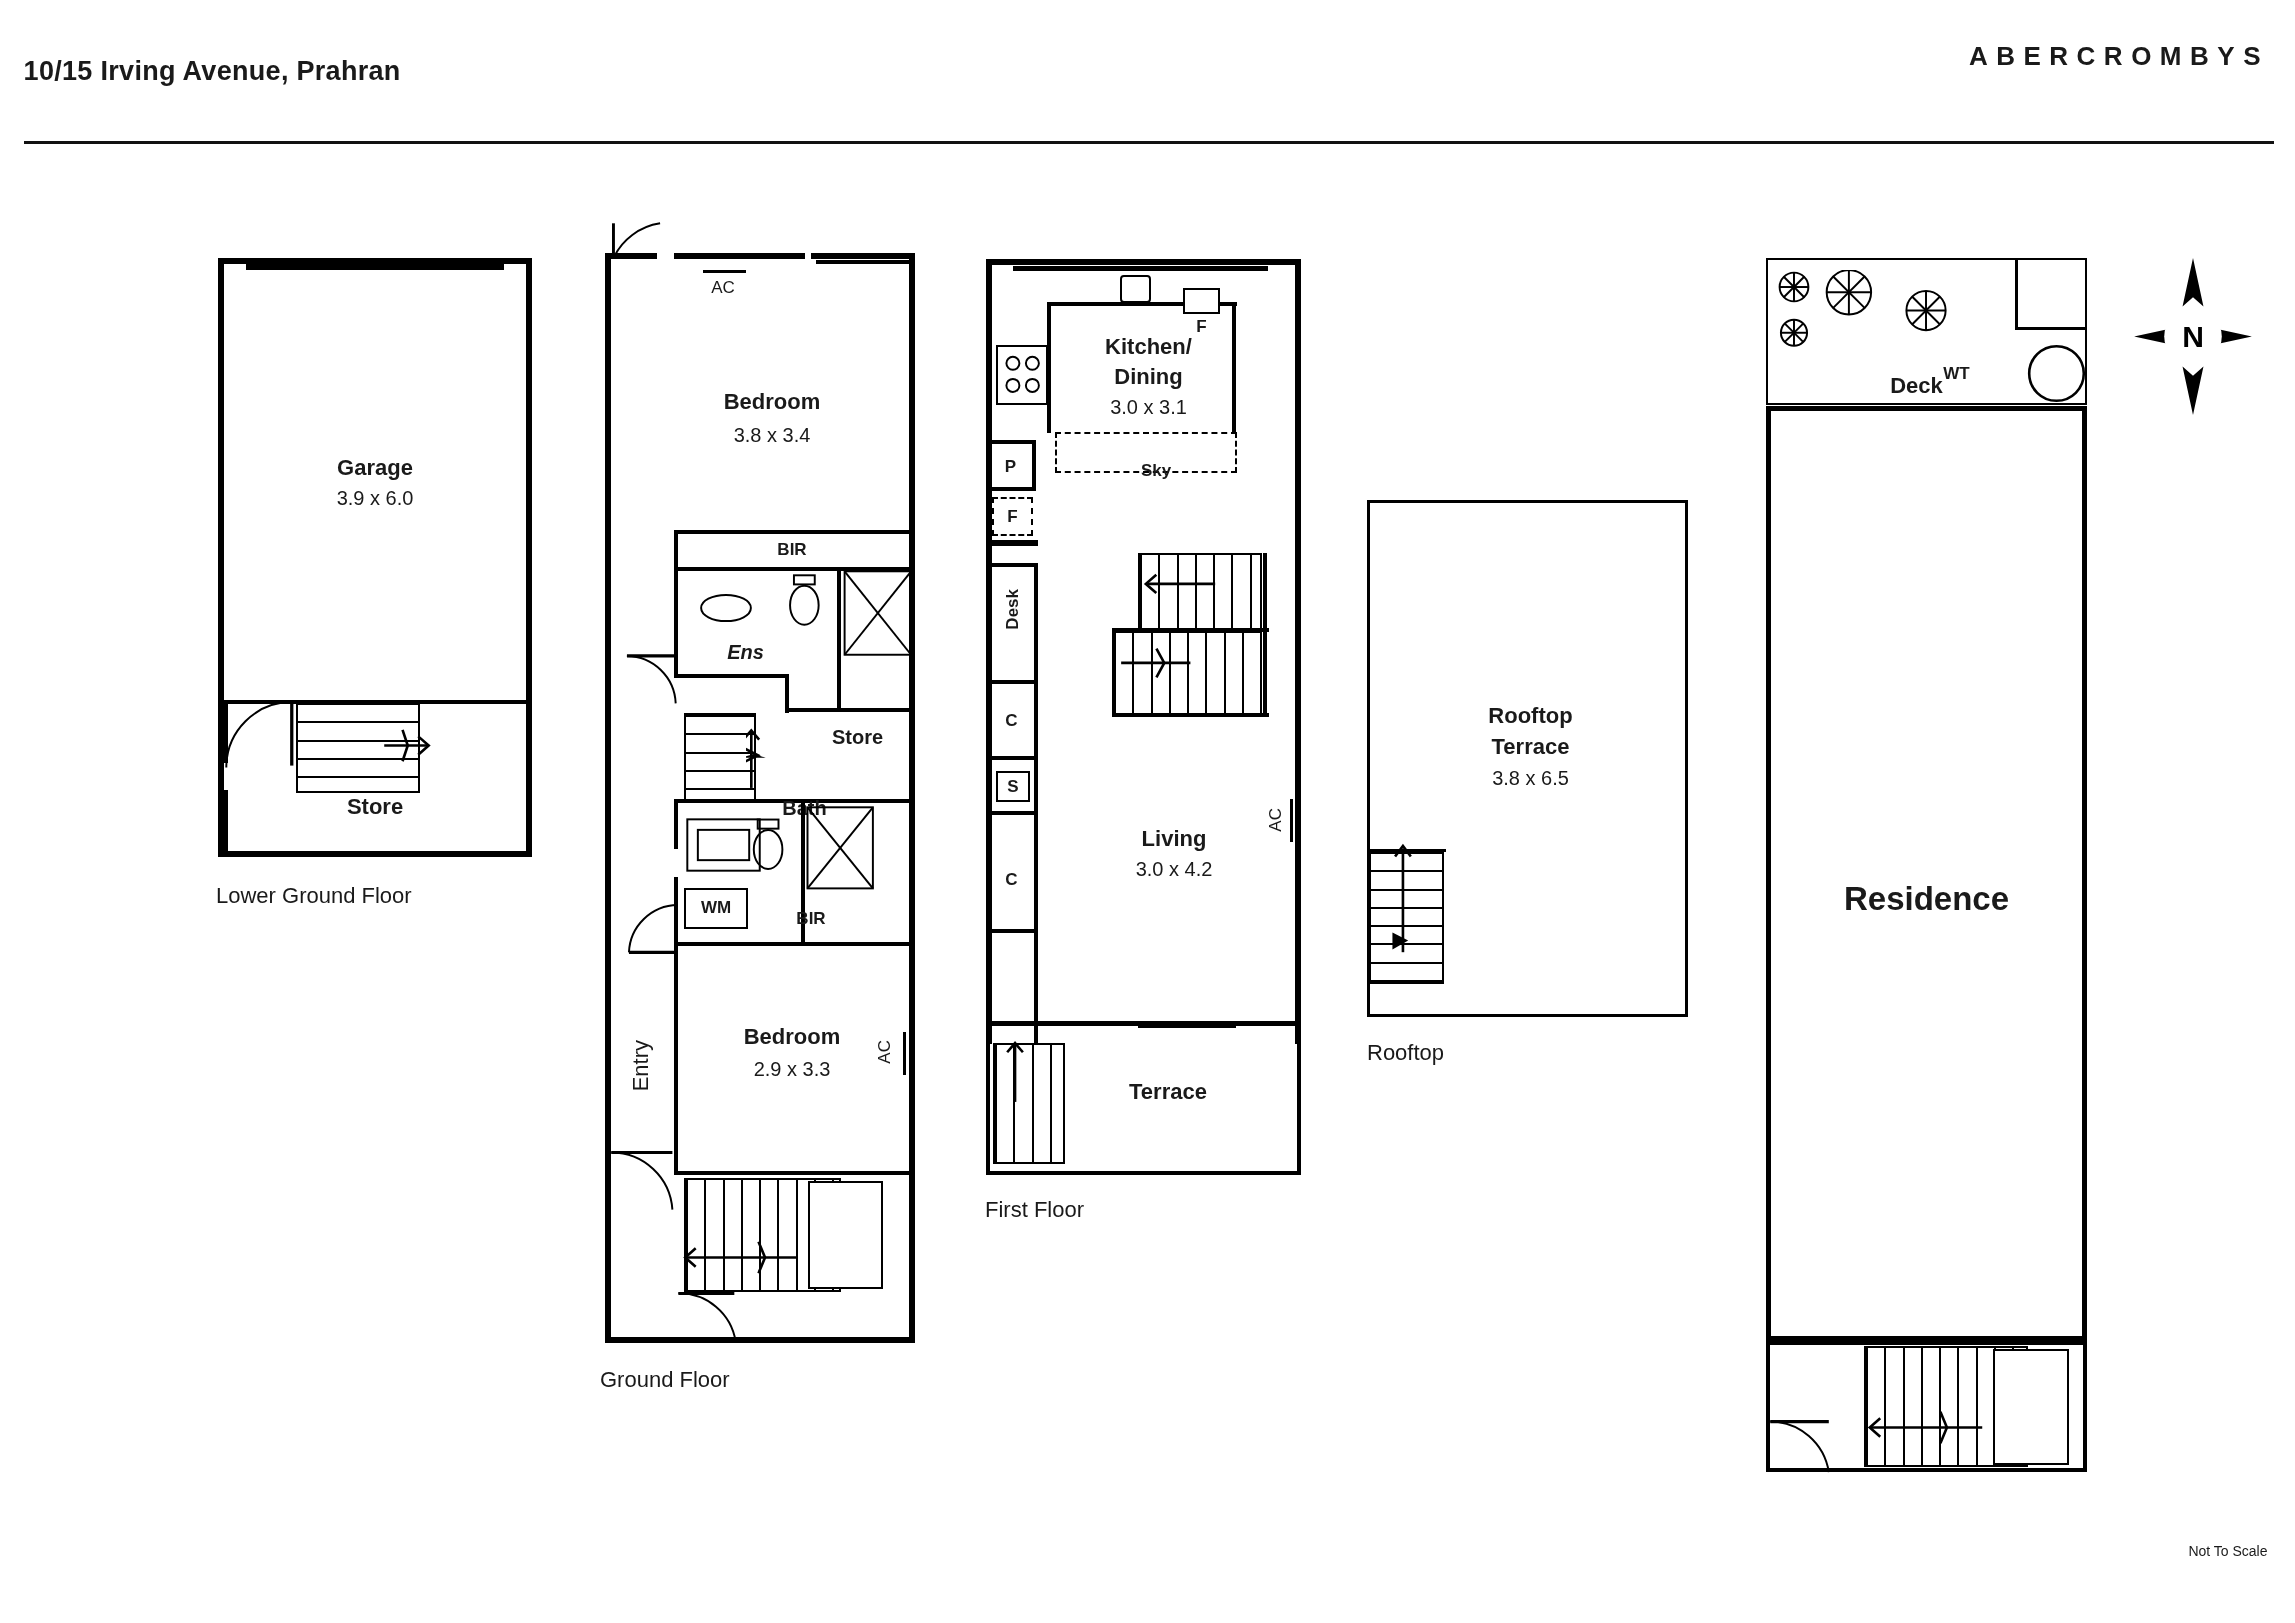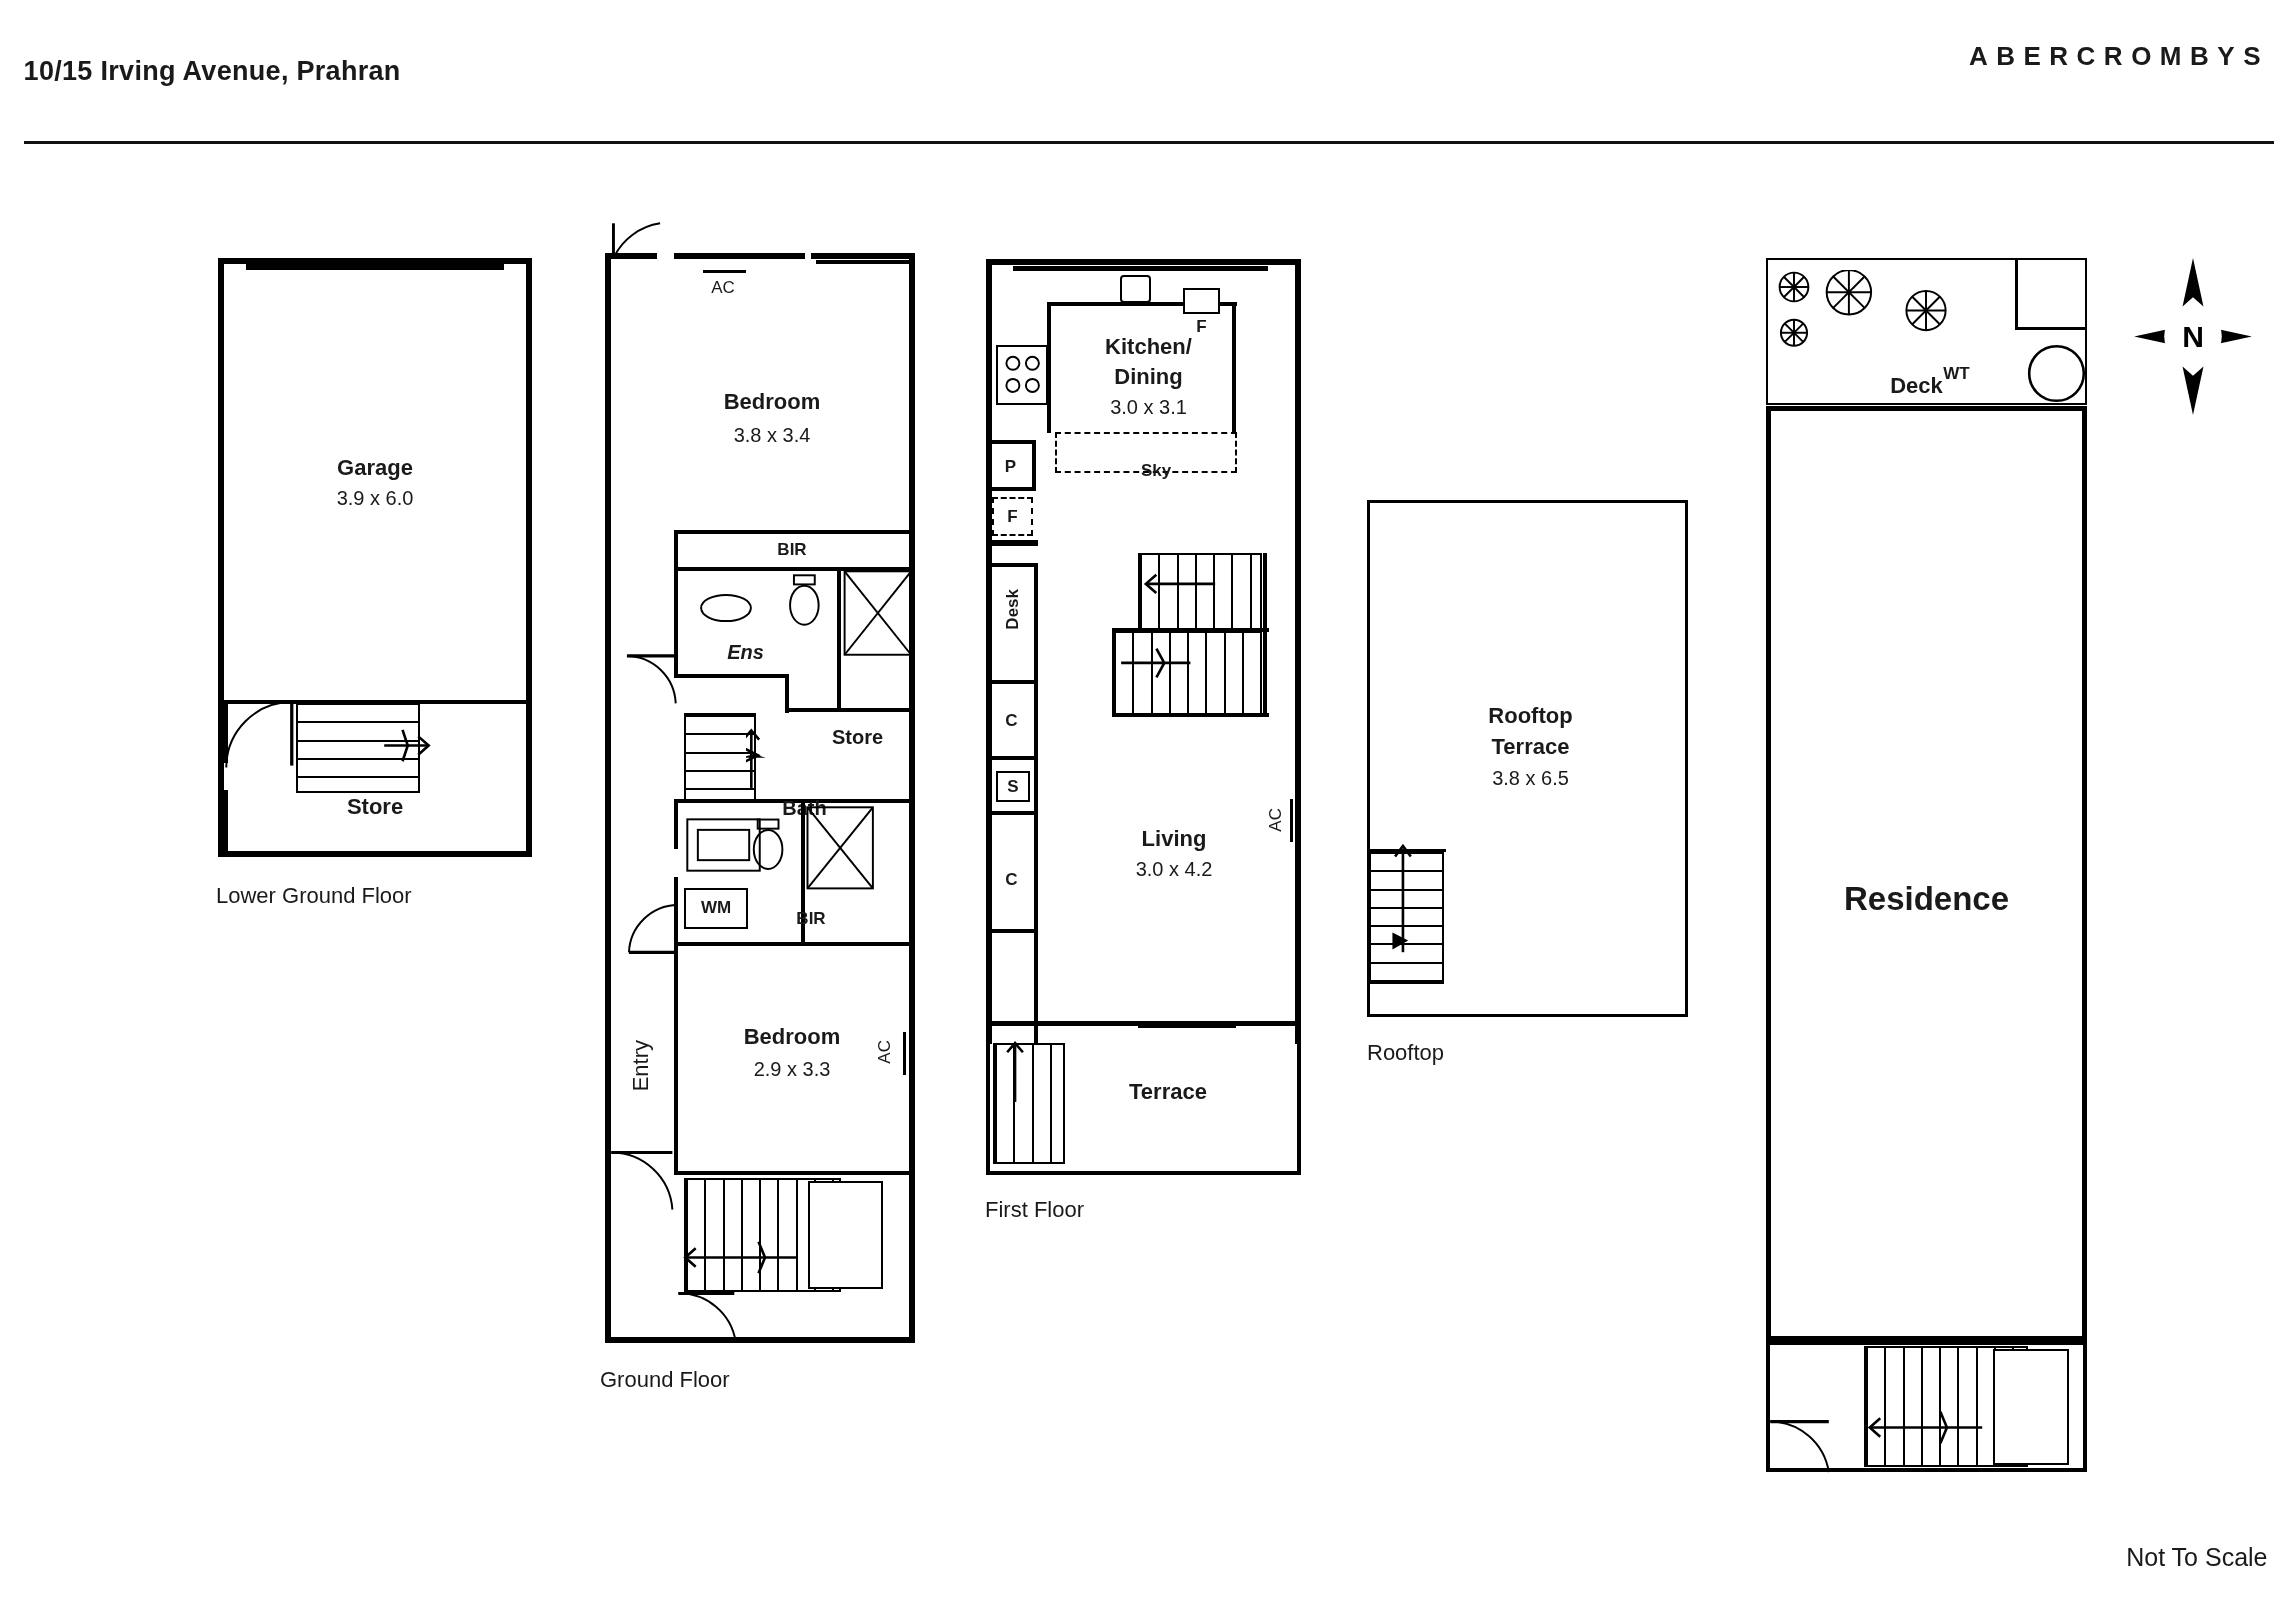--- a/index.html
+++ b/index.html
@@ -99,21 +99,21 @@
   }
   .stair.h {
     background:
       repeating-linear-gradient(to right, #000 0 2px, #fff 2px 18.3px);
   }
   
   #not-to-scale {
     position: absolute;
     right: 27.5px;
     top: 1543px;
-    font-size: 25px;
+    font-size: 14px;
     font-weight: 500;
     white-space: nowrap;
   }
   #disclaimer {
     position: absolute;
     left: 50%;
     transform: translateX(-50%);
     top: 1573px;
     font-size: 19.6px;
     white-space: nowrap;

